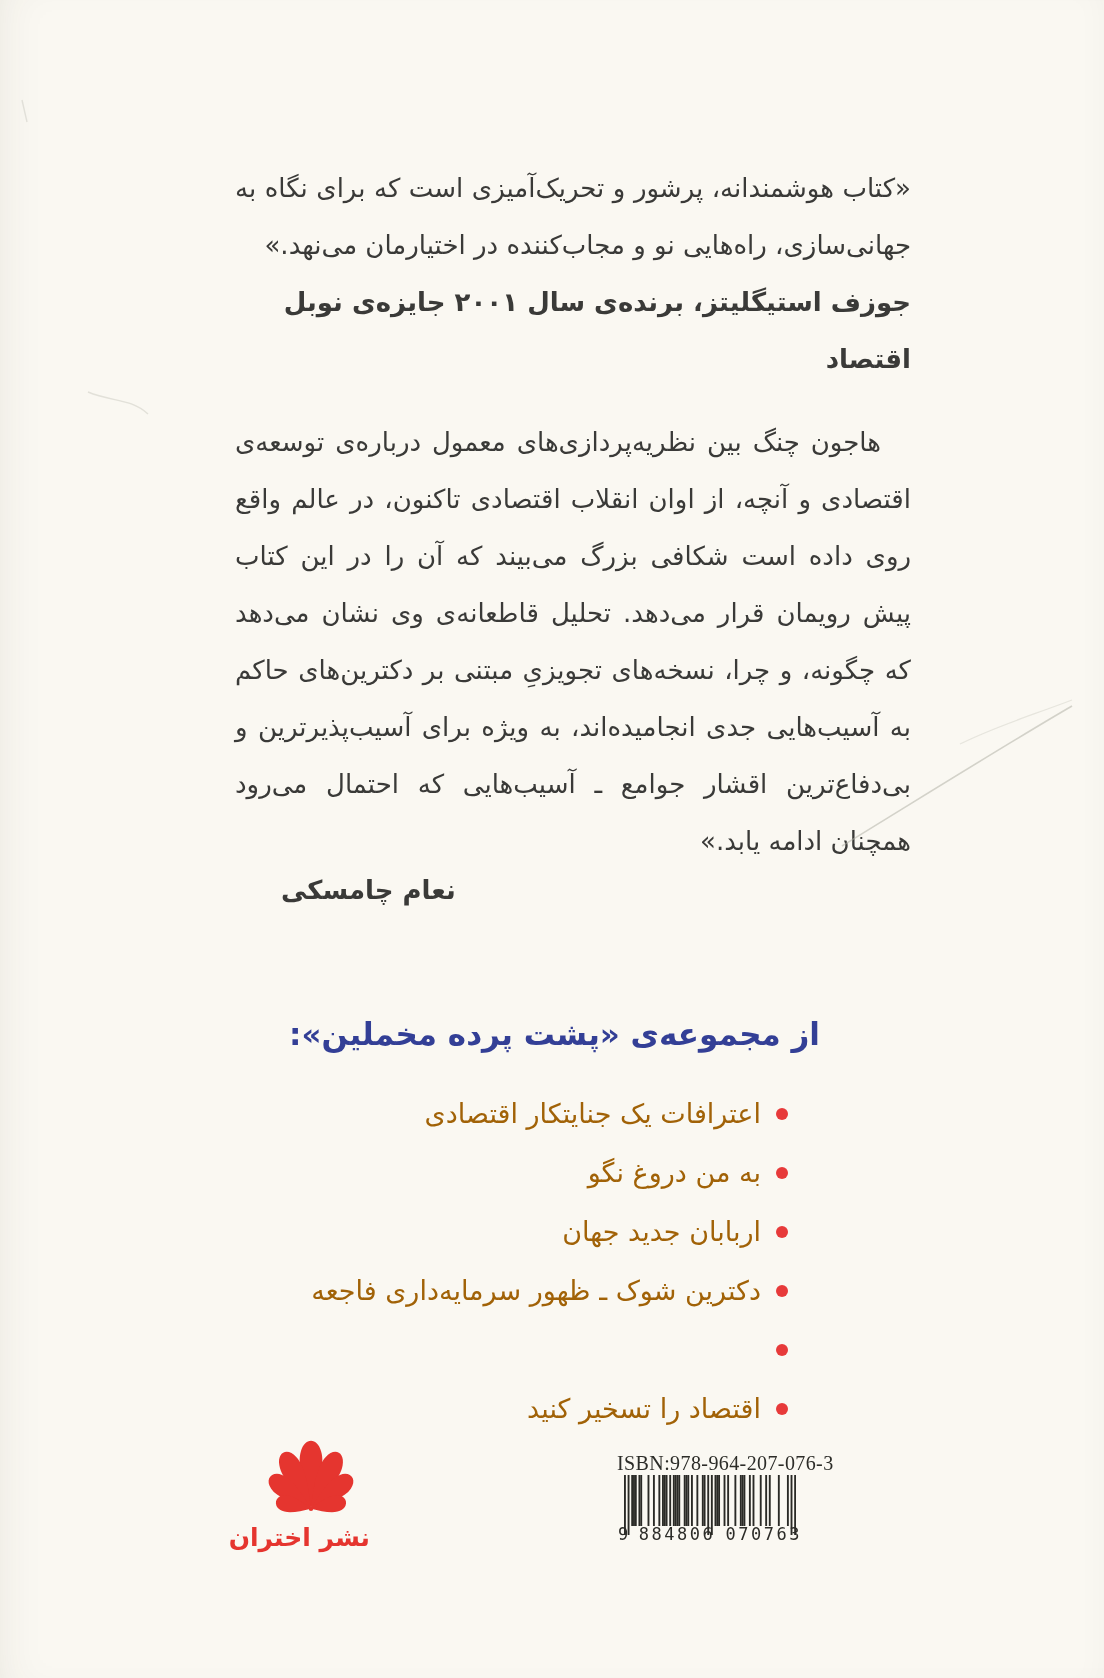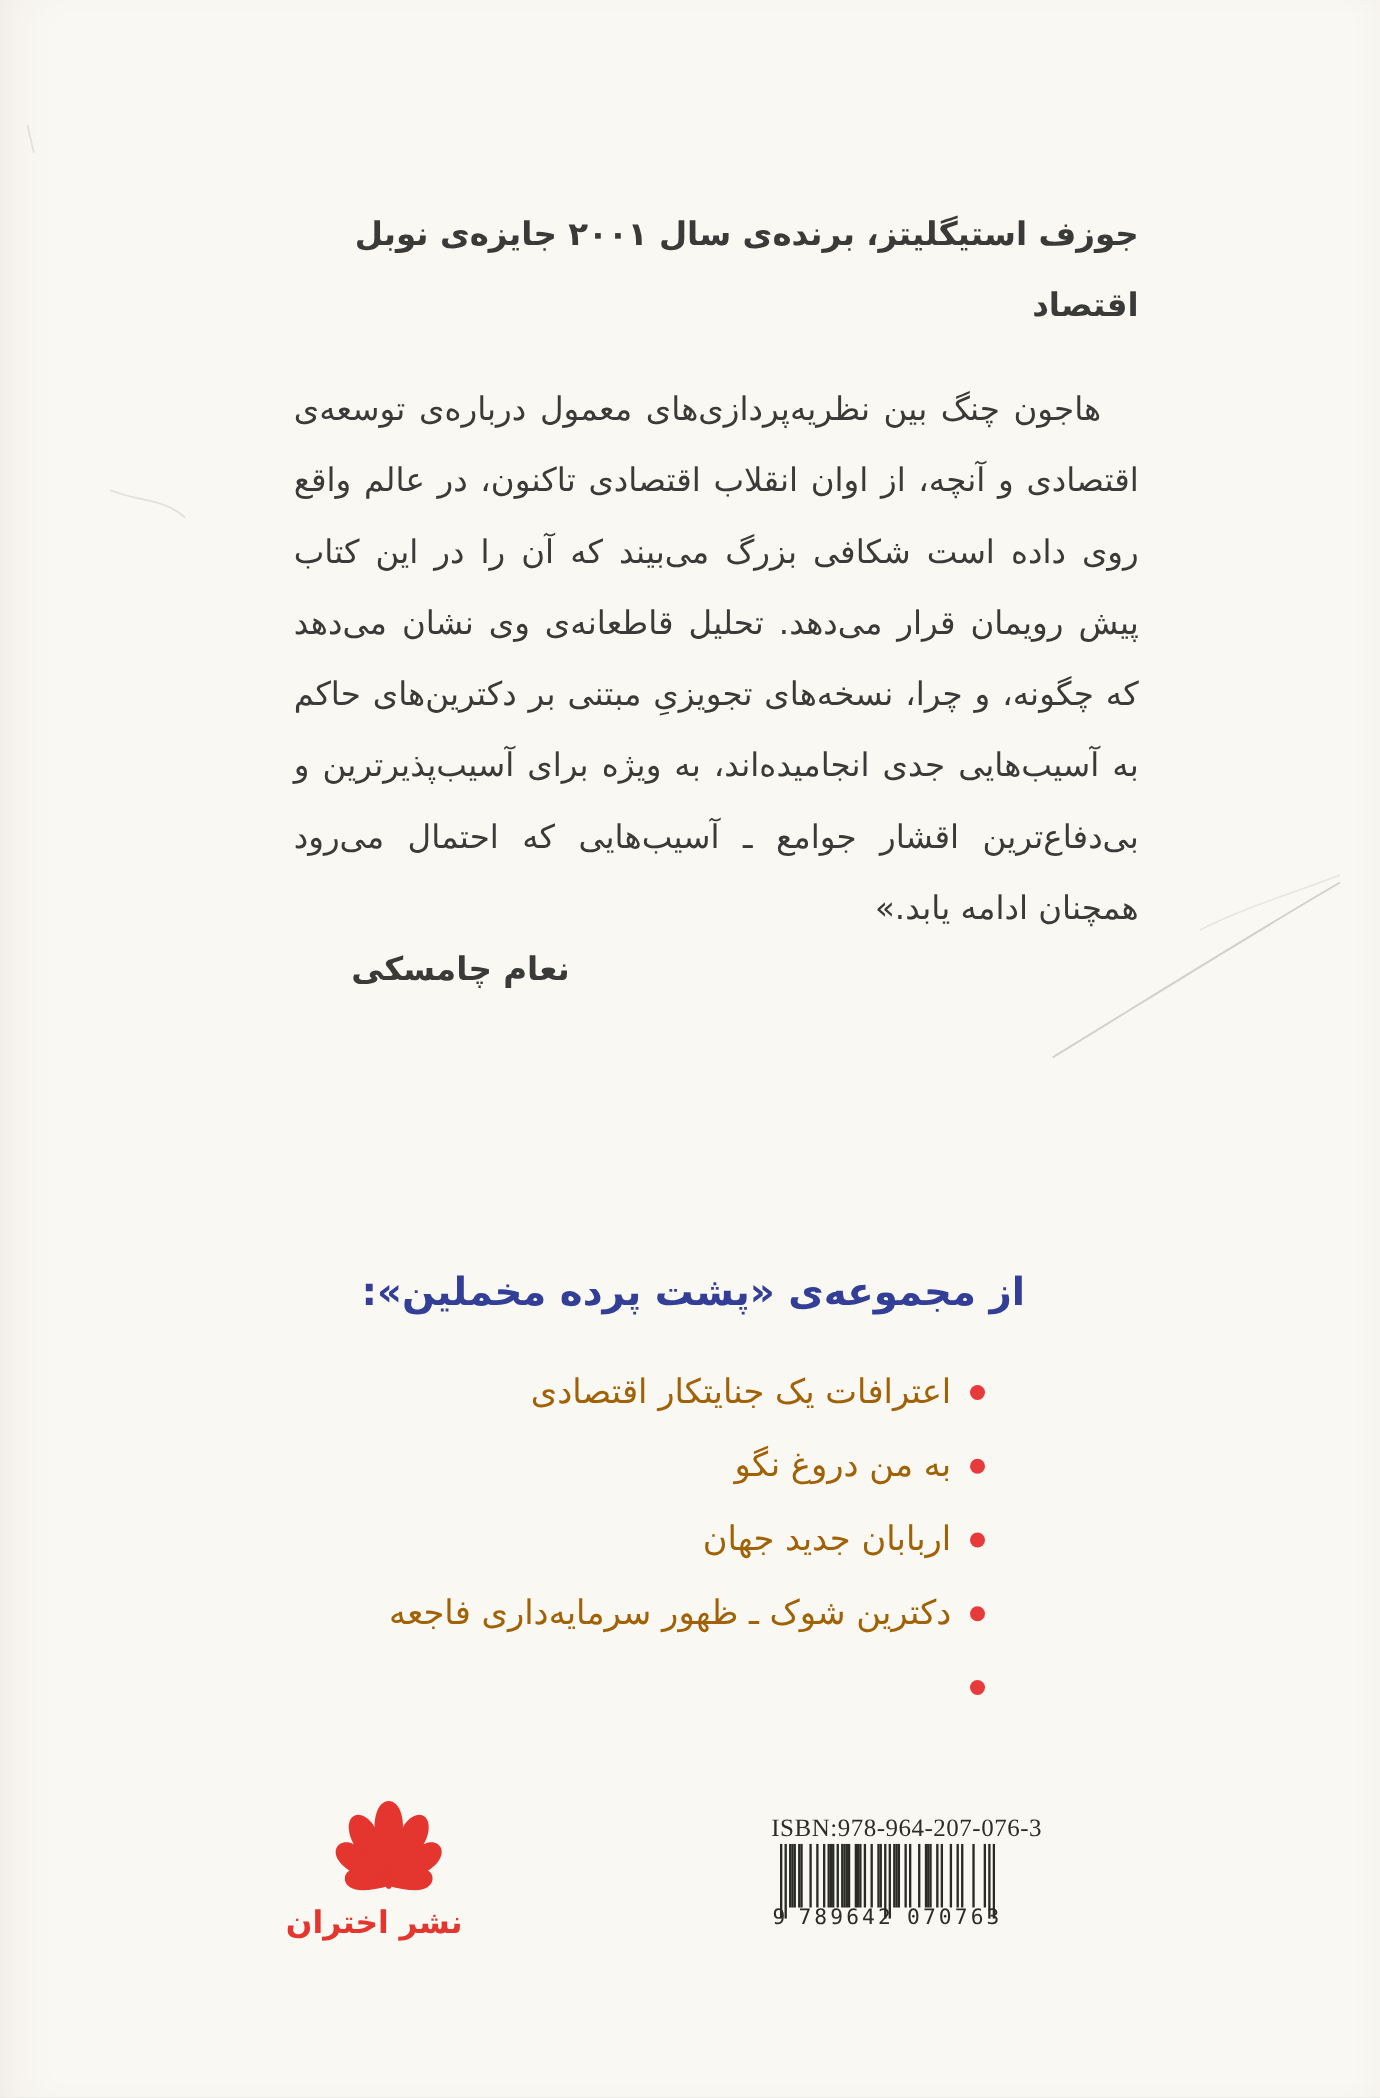--- a/index.html
+++ b/index.html
@@ -122,20 +122,21 @@
   .digits .grp{letter-spacing:2.5px;}
   
   .artifacts{position:absolute;inset:0;pointer-events:none;}
 </style>
 </head>
 <body>
 
 <div class="page" dir="rtl">
 
   <section class="content">
+    <p class="quote">«کتاب هوشمندانه، پرشور و تحریک‌آمیزی است که برای نگاه به جهانی‌سازی، راه‌هایی نو و مجاب‌کننده در اختیارمان می‌نهد.»</p>
     <p class="attr-right">جوزف استیگلیتز، برنده‌ی سال ۲۰۰۱ جایزه‌ی نوبل اقتصاد</p>
 
     <div class="quote-2">
       <p class="quote para-2">هاجون چنگ بین نظریه‌پردازی‌های معمول درباره‌ی توسعه‌ی اقتصادی و آنچه، از اوان انقلاب اقتصادی تاکنون، در عالم واقع روی داده است شکافی بزرگ می‌بیند که آن را در این کتاب پیش رویمان قرار می‌دهد. تحلیل قاطعانه‌ی وی نشان می‌دهد که چگونه، و چرا، نسخه‌های تجویزیِ مبتنی بر دکترین‌های حاکم به آسیب‌هایی جدی انجامیده‌اند، به ویژه برای آسیب‌پذیرترین و بی‌دفاع‌ترین اقشار جوامع ـ آسیب‌هایی که احتمال می‌رود همچنان ادامه یابد.»</p>
     </div>
     <p class="attr-left">نعام چامسکی</p>
   </section>
 
   <section class="series">
     <h2>از مجموعه‌ی «پشت پرده مخملین»:</h2>
@@ -158,20 +159,24 @@
 
         <li>
           <span class="bullet"></span>
           <span>دکترین شوک ـ ظهور سرمایه‌داری فاجعه</span>
         </li>
 
         <li>
           <span class="bullet"></span>
         </li>
 
+        <li>
+          <span class="bullet"></span>
+          <span>اقتصاد را تسخیر کنید</span>
+        </li>
       </ul>
   </section>
 
   <div class="logo">
     <svg width="106" height="94" viewBox="0 0 100 100" aria-hidden="true">
       <g fill="var(--logo-red)">
         <path d="M0 0 C-8.3 -22.8 -15 -47.1 -10.8 -60.8 C-6.8 -76 6.8 -76 10.8 -60.8 C15 -47.1 8.3 -22.8 0 0 Z" transform="translate(50,88)"></path>
         <path d="M0 0 C-7.7 -21 -14 -43.4 -10.1 -56 C-6.3 -70 6.3 -70 10.1 -56 C14 -43.4 7.7 -21 0 0 Z" transform="translate(50,88) rotate(-26)"></path>
         <path d="M0 0 C-7.7 -21 -14 -43.4 -10.1 -56 C-6.3 -70 6.3 -70 10.1 -56 C14 -43.4 7.7 -21 0 0 Z" transform="translate(50,88) rotate(26)"></path>
         <path d="M0 0 C-7.2 -17.4 -13 -36 -9.4 -46.4 C-5.9 -58 5.9 -58 9.4 -46.4 C13 -36 7.2 -17.4 0 0 Z" transform="translate(50,88) rotate(-52)"></path>
@@ -228,21 +233,21 @@
         <rect x="135.79" y="0" width="1.87" height="51"></rect>
         <rect x="141.22" y="0" width="1.87" height="51"></rect>
         <rect x="144.84" y="0" width="1.87" height="51"></rect>
         <rect x="153.89" y="0" width="1.87" height="51"></rect>
         <rect x="162.95" y="0" width="1.87" height="51"></rect>
         <rect x="166.57" y="0" width="1.87" height="60"></rect>
         <rect x="170.19" y="0" width="1.87" height="60"></rect>
       </svg>
     <div class="digits">
       <span>9</span>
-      <span class="grp">789642</span>
+      <span class="grp">884806</span>
       <span class="grp">070763</span>
     </div>
   </div>
 
   <svg class="artifacts" width="1104" height="1678" viewBox="0 0 1104 1678" aria-hidden="true">
     <path d="M1072 706 C 1010 742, 930 792, 842 846" fill="none" stroke="#b2b2a7" stroke-width="1.6" opacity="0.55"></path>
     <path d="M1072 700 C 1030 716, 996 726, 960 744" fill="none" stroke="#c2c2b8" stroke-width="1.2" opacity="0.35"></path>
     <path d="M88 392 C 112 402, 130 398, 148 414" fill="none" stroke="#bdbdb3" stroke-width="1.4" opacity="0.4"></path>
     <path d="M22 100 l 5 22" fill="none" stroke="#b8b8ae" stroke-width="1.4" opacity="0.35"></path>
   </svg>

